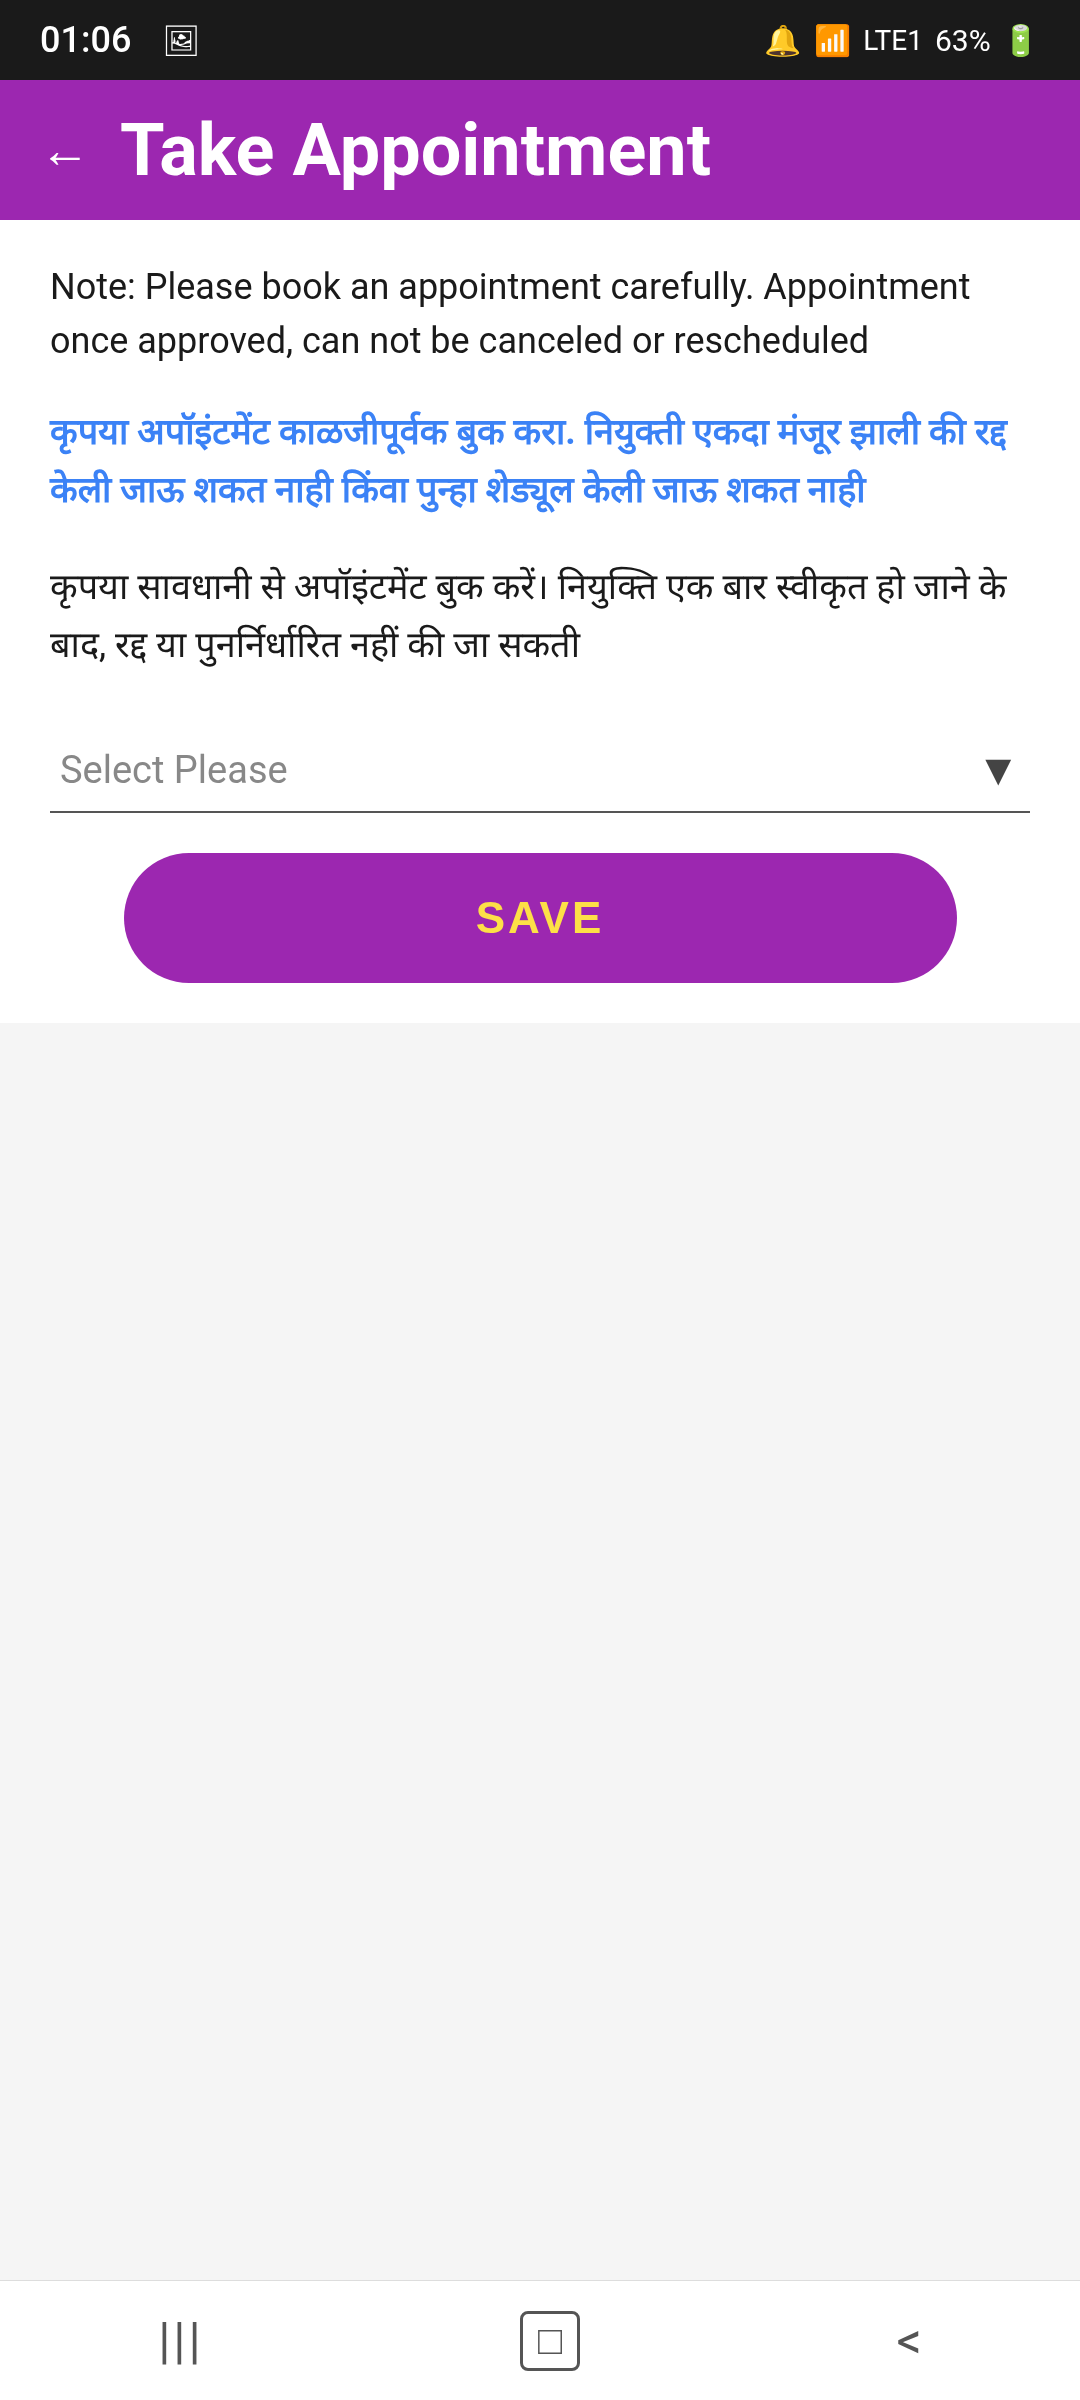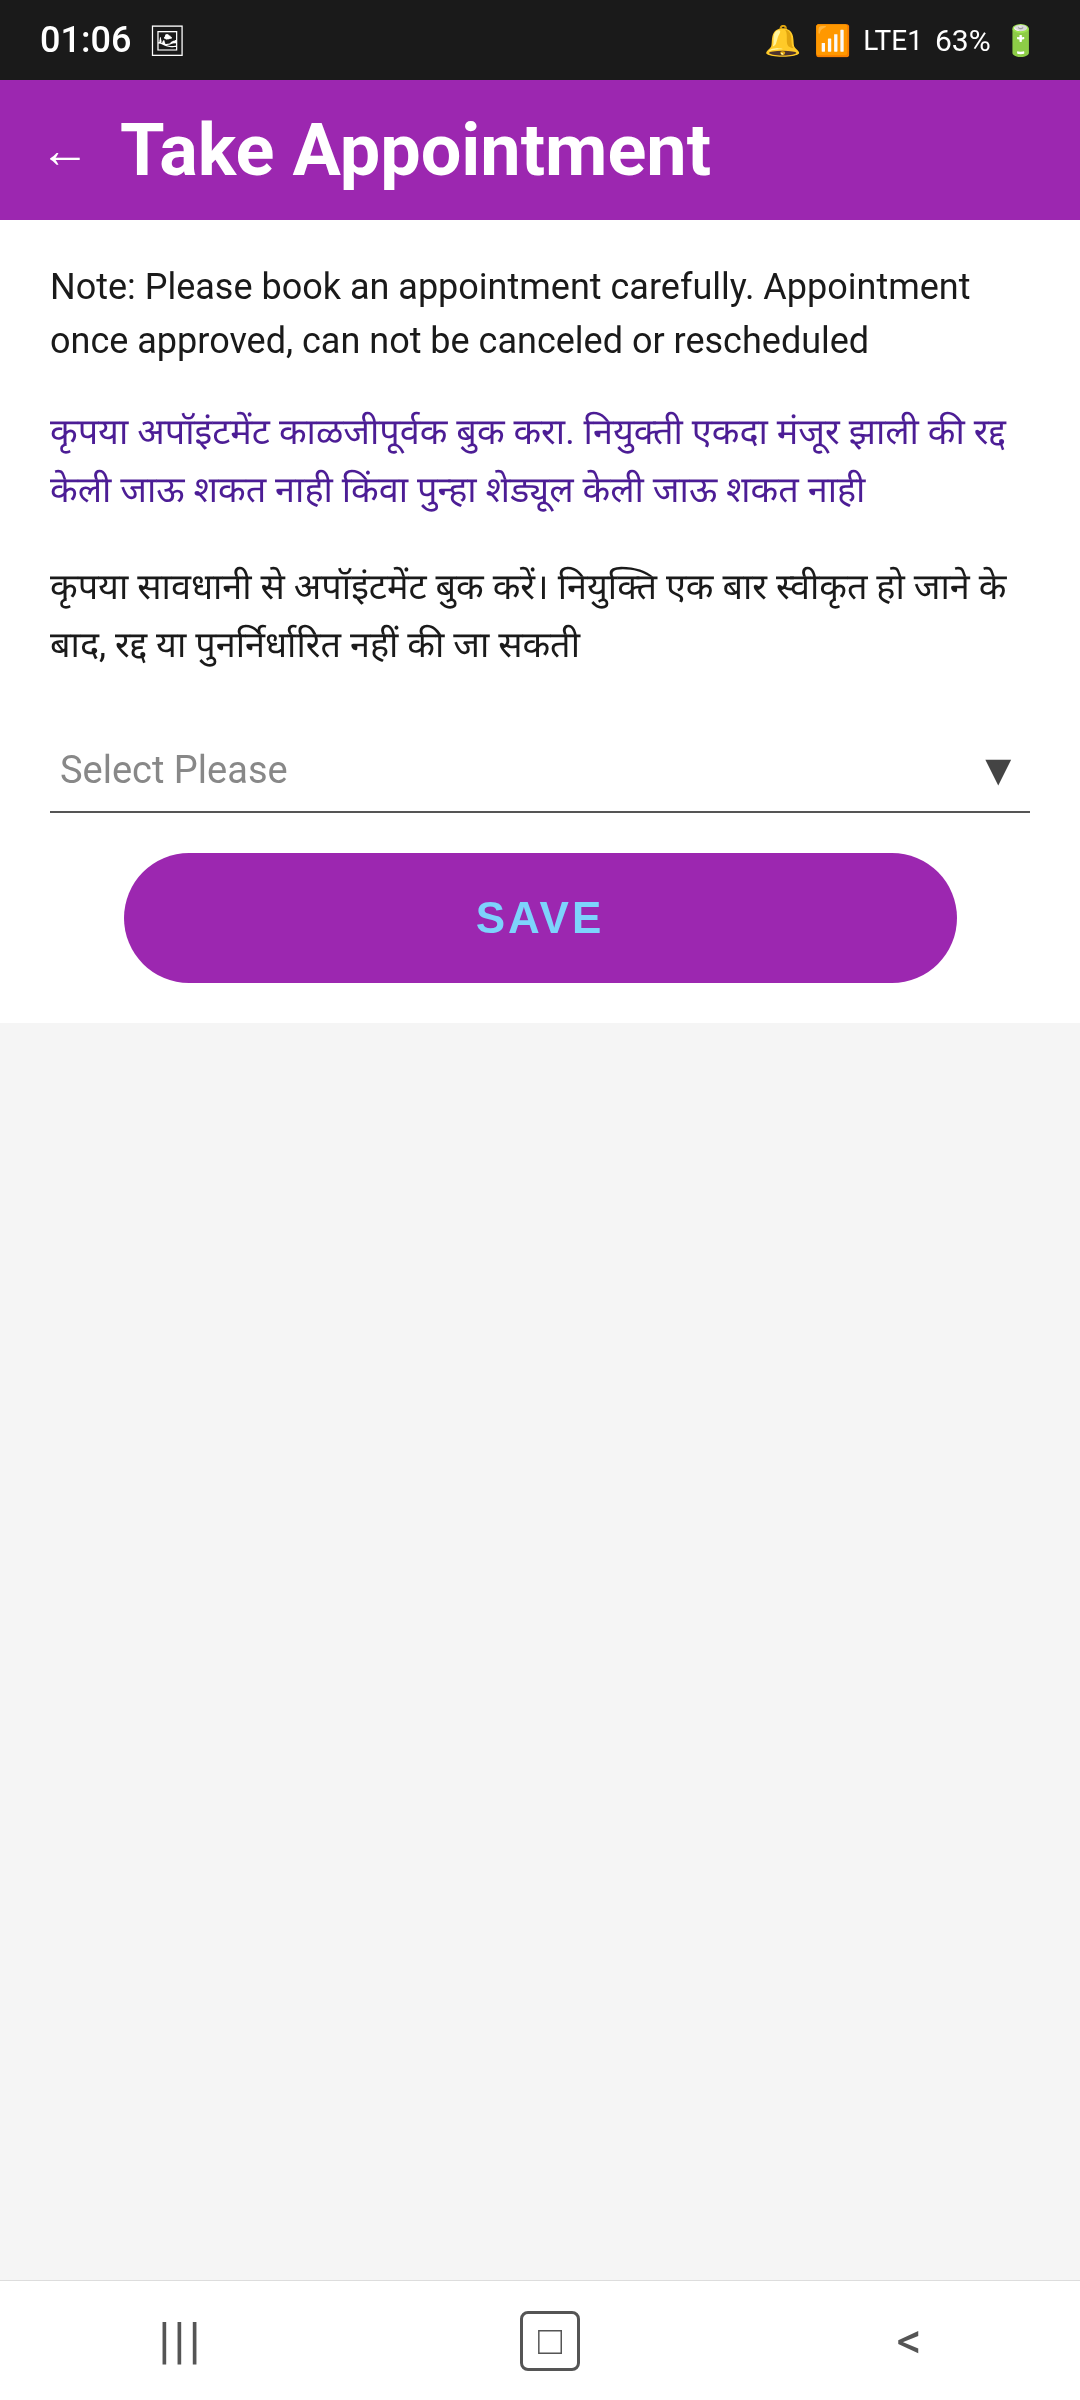--- a/index.html
+++ b/index.html
@@ -28,21 +28,21 @@
       justify-content: space-between;
       padding: 0 40px;
     }
 
     .status-time {
       color: white;
       font-size: 36px;
       font-weight: 500;
       display: flex;
       align-items: center;
-      gap: 17px;
+      gap: 31px;
     }
 
     .status-icons {
       color: white;
       font-size: 30px;
       display: flex;
       align-items: center;
       gap: 12px;
     }
 
@@ -84,23 +84,23 @@
     .note-text {
       font-size: 36px;
       line-height: 1.5;
       color: #1a1a1a;
       margin-bottom: 36px;
     }
 
     .note-text-marathi {
       font-size: 36px;
       line-height: 1.6;
-      color: #4c1d95;
+      color: #3b82f6;
       margin-bottom: 40px;
-      font-weight: 400;
+      font-weight: 700;
     }
 
     .note-text-hindi {
       font-size: 36px;
       line-height: 1.6;
       color: #1a1a1a;
       margin-bottom: 50px;
     }
 
     
@@ -127,21 +127,21 @@
       font-size: 44px;
       color: #444;
     }
 
     
     .save-button {
       width: 85%;
       margin: 16px auto 0 auto;
       display: block;
       background: #9c27b0;
-      color: #7dd3fc;
+      color: #fde047;
       border: none;
       border-radius: 80px;
       padding: 40px 0;
       font-size: 44px;
       font-weight: 700;
       letter-spacing: 3px;
       cursor: pointer;
       text-align: center;
     }
 

